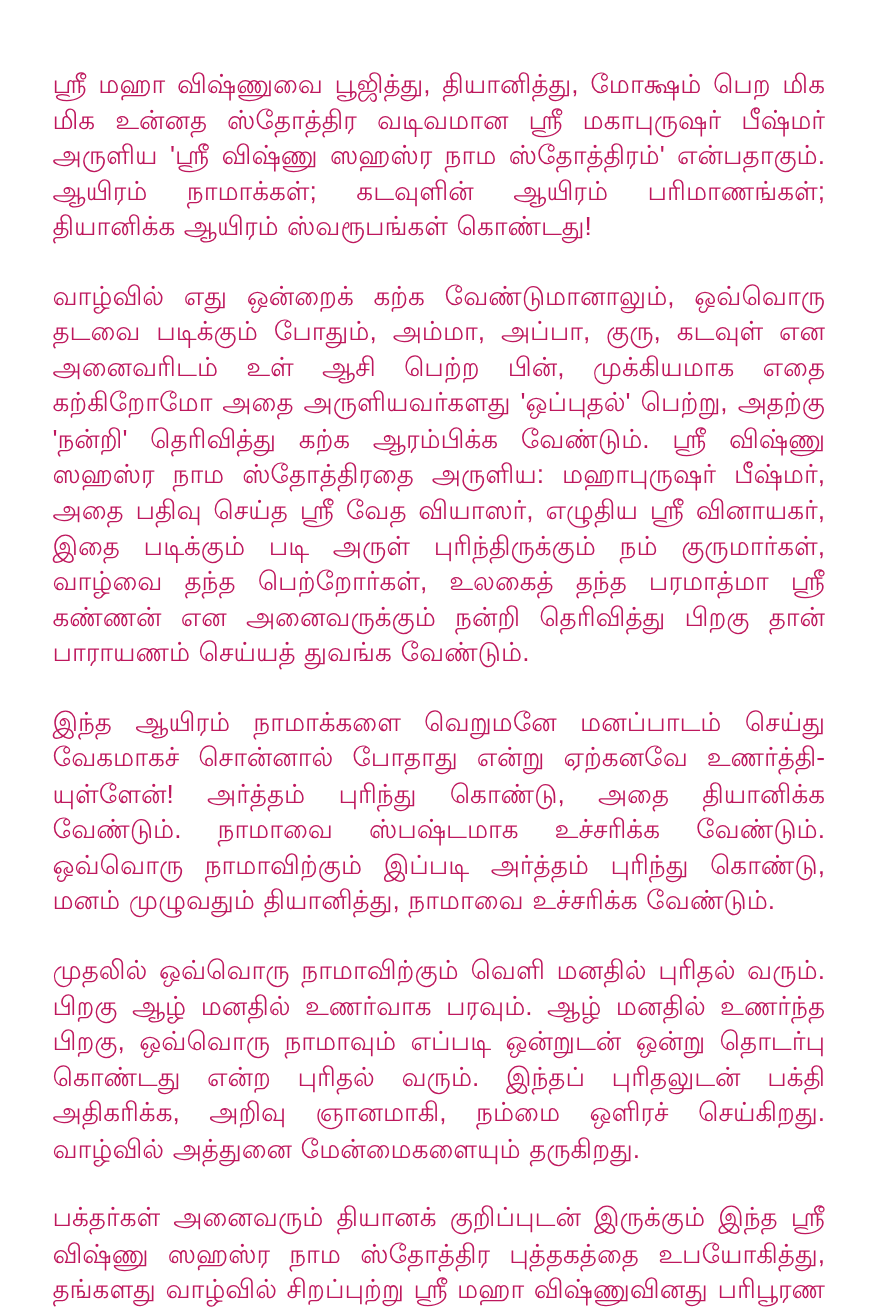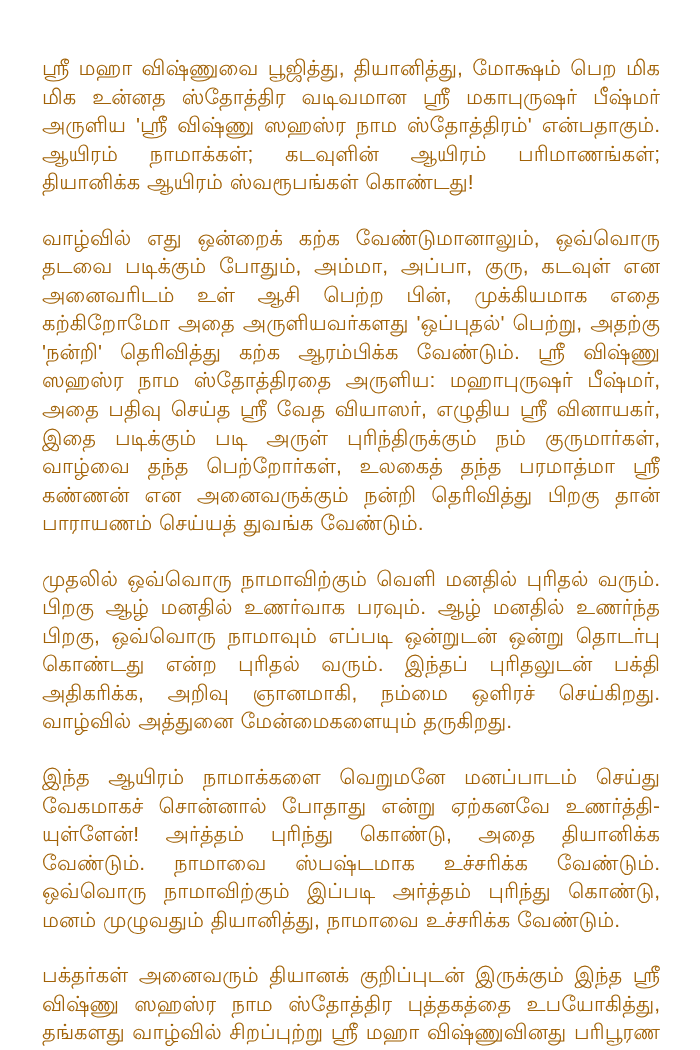--- a/index.html
+++ b/index.html
@@ -6,21 +6,21 @@
     margin: 0;
     padding: 0;
     background: #ffffff;
   }
   .page {
     position: relative;
     box-sizing: border-box;
     width: 700px;
     height: 1050px;
     background: #ffffff;
-    color: #a16207;
+    color: #be185d;
     font-family: "Liberation Sans", "DejaVu Sans", sans-serif;
     padding: 54px 40px 0 42px;
     overflow: hidden;
   }
   .para {
     margin: 0 0 27px 0;
     font-size: 21px;
     line-height: 1.36;
     text-align: justify;
     text-justify: inter-word;
@@ -28,19 +28,19 @@
   }
 </style>
 </head>
 <body>
 
 <div class="page">
   <p class="para">ஸ்ரீ மஹா விஷ்ணுவை பூஜித்து, தியானித்து, மோக்ஷம் பெற மிக மிக உன்னத ஸ்தோத்திர வடிவமான ஸ்ரீ மகாபுருஷர் பீஷ்மர் அருளிய 'ஸ்ரீ விஷ்ணு ஸஹஸ்ர நாம ஸ்தோத்திரம்' என்பதாகும். ஆயிரம் நாமாக்கள்; கடவுளின் ஆயிரம் பரிமாணங்கள்; தியானிக்க ஆயிரம் ஸ்வரூபங்கள் கொண்டது!</p>
 
   <p class="para">வாழ்வில் எது ஒன்றைக் கற்க வேண்டுமானாலும், ஒவ்வொரு தடவை படிக்கும் போதும், அம்மா, அப்பா, குரு, கடவுள் என அனைவரிடம் உள் ஆசி பெற்ற பின், முக்கியமாக எதை கற்கிறோமோ அதை அருளியவர்களது 'ஒப்புதல்' பெற்று, அதற்கு 'நன்றி' தெரிவித்து கற்க ஆரம்பிக்க வேண்டும். ஸ்ரீ விஷ்ணு ஸஹஸ்ர நாம ஸ்தோத்திரதை அருளிய: மஹாபுருஷர் பீஷ்மர், அதை பதிவு செய்த ஸ்ரீ வேத வியாஸர், எழுதிய ஸ்ரீ வினாயகர், இதை படிக்கும் படி அருள் புரிந்திருக்கும் நம் குருமார்கள், வாழ்வை தந்த பெற்றோர்கள், உலகைத் தந்த பரமாத்மா ஸ்ரீ கண்ணன் என அனைவருக்கும் நன்றி தெரிவித்து பிறகு தான் பாராயணம் செய்யத் துவங்க வேண்டும்.</p>
 
+  <p class="para">இந்த ஆயிரம் நாமாக்களை வெறுமனே மனப்பாடம் செய்து வேகமாகச் சொன்னால் போதாது என்று ஏற்கனவே உணர்த்தி-யுள்ளேன்! அர்த்தம் புரிந்து கொண்டு, அதை தியானிக்க வேண்டும். நாமாவை ஸ்பஷ்டமாக உச்சரிக்க வேண்டும். ஒவ்வொரு நாமாவிற்கும் இப்படி அர்த்தம் புரிந்து கொண்டு, மனம் முழுவதும் தியானித்து, நாமாவை உச்சரிக்க வேண்டும்.</p>
+
   <p class="para">முதலில் ஒவ்வொரு நாமாவிற்கும் வெளி மனதில் புரிதல் வரும். பிறகு ஆழ் மனதில் உணர்வாக பரவும். ஆழ் மனதில் உணர்ந்த பிறகு, ஒவ்வொரு நாமாவும் எப்படி ஒன்றுடன் ஒன்று தொடர்பு கொண்டது என்ற புரிதல் வரும். இந்தப் புரிதலுடன் பக்தி அதிகரிக்க, அறிவு ஞானமாகி, நம்மை ஒளிரச் செய்கிறது. வாழ்வில் அத்துனை மேன்மைகளையும் தருகிறது.</p>
-
-  <p class="para">இந்த ஆயிரம் நாமாக்களை வெறுமனே மனப்பாடம் செய்து வேகமாகச் சொன்னால் போதாது என்று ஏற்கனவே உணர்த்தி-யுள்ளேன்! அர்த்தம் புரிந்து கொண்டு, அதை தியானிக்க வேண்டும். நாமாவை ஸ்பஷ்டமாக உச்சரிக்க வேண்டும். ஒவ்வொரு நாமாவிற்கும் இப்படி அர்த்தம் புரிந்து கொண்டு, மனம் முழுவதும் தியானித்து, நாமாவை உச்சரிக்க வேண்டும்.</p>
 
   <p class="para">பக்தர்கள் அனைவரும் தியானக் குறிப்புடன் இருக்கும் இந்த ஸ்ரீ விஷ்ணு ஸஹஸ்ர நாம ஸ்தோத்திர புத்தகத்தை உபயோகித்து, தங்களது வாழ்வில் சிறப்புற்று ஸ்ரீ மஹா விஷ்ணுவினது பரிபூரண அருளும், ஸ்ரீ லக்ஷ்மியினது பரிபூரண கடாக்ஷமும் கிடைக்கப்பெற்று இன்புற்றிருக்க வேண்டுகிறேன்.</p>
 
 </div>
 
 </body></html>

